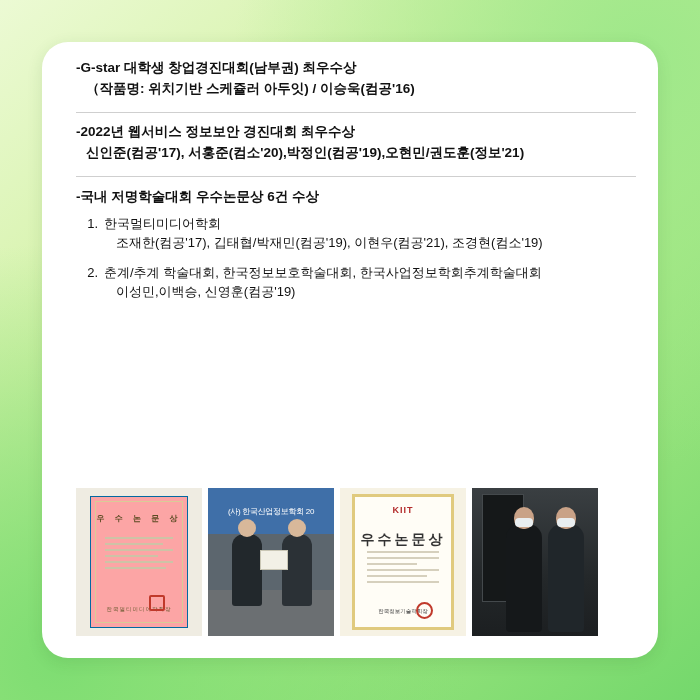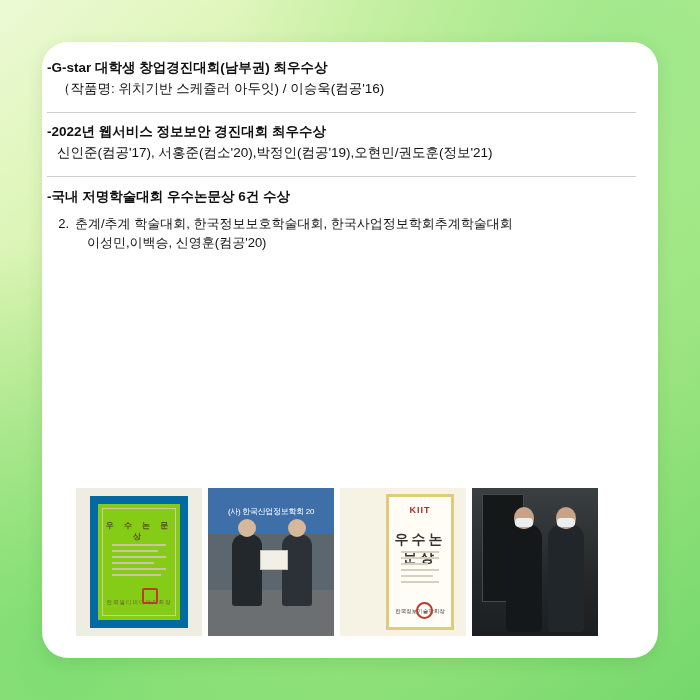--- a/index.html
+++ b/index.html
@@ -39,36 +39,37 @@
     align-items: center;
     justify-content: center;
   }
   .header-title {
     font-size: 27px;
     font-weight: bold;
     color: #1a1a1a;
     letter-spacing: -0.5px;
   }
   .content {
-    padding: 16px 22px 0 5px;
+    padding: 16px 22px 0 34px;
   }
   .award-block {
     margin-bottom: 12px;
   }
   .award-line {
     font-size: 13.5px;
     color: #111;
     line-height: 1.55;
     white-space: nowrap;
   }
   .award-line.bold {
     font-weight: bold;
   }
   .award-line.indent {
     padding-left: 10px;
+    font-weight: bold;
   }
   .divider {
     border: none;
     border-top: 1px solid #cfcfcf;
     margin: 9px 0 9px 0;
   }
   .section-head {
     font-size: 13.5px;
     font-weight: bold;
     color: #111;
@@ -116,22 +117,22 @@
   }
   .p1 { width: 126px; background: #efece2; }
   .p2 { width: 126px; background: #4f5a62; }
   .p3 { width: 126px; background: #f6f2e4; }
   .p4 { width: 126px; background: #2f3335; }
 
   
   .cert1 {
     position: absolute;
     inset: 8px 14px 8px 14px;
-    background: #84cc16;
-    border: 8px solid #0369a1;
+    background: #fca5a5;
+    border: 1px solid #0369a1;
     box-sizing: border-box;
   }
   .cert1:before {
     content: "";
     position: absolute;
     inset: 4px;
     border: 1px solid #d9cb97;
   }
   .cert-title {
     position: absolute;
@@ -231,21 +232,20 @@
     border: 1px solid #c9c6b5;
   }
 
   
   .cert3 {
     position: absolute;
     inset: 6px 12px 6px 12px;
     background: #fffdf6;
     border: 3px solid #e0ca7e;
     box-sizing: border-box;
-    margin-left: 34px;
   }
   .logo3 {
     position: absolute;
     top: 8px; left: 0; right: 0;
     text-align: center;
     font-size: 9px;
     font-weight: bold;
     color: #b32b2b;
     letter-spacing: 1px;
   }
@@ -347,23 +347,29 @@
       <div class="award-line indent">신인준(컴공'17), 서홍준(컴소'20),박정인(컴공'19),오현민/권도훈(정보'21)</div>
     </div>
 
     <hr class="divider">
 
     <div class="section-head">-국내 저명학술대회 우수논문상 6건 수상</div>
 
     <ul class="numlist">
       <li>
         <div class="num-row">
+          <span class="num-marker">1.</span><span>한국멀티미디어학회</span>
+        </div>
+        <div class="sub-row">조재한(컴공'17), 깁태협/박재민(컴공'19), 이현우(컴공'21), 조경현(컴소'19)</div>
+      </li>
+      <li>
+        <div class="num-row">
           <span class="num-marker">2.</span><span>춘계/추계 학술대회, 한국정보보호학술대회, 한국사업정보학회추계학술대회</span>
         </div>
-        <div class="sub-row">이성민,이백승, 신영훈(컴공'20)</div>
+        <div class="sub-row">이성민,이백승, 신영훈(컴공'19)</div>
       </li>
     </ul>
 
   </div>
 
   <div class="photos">
 
     <div class="photo p1">
       <div class="cert1">
         <div class="cert-title">우 수 논 문 상</div>

